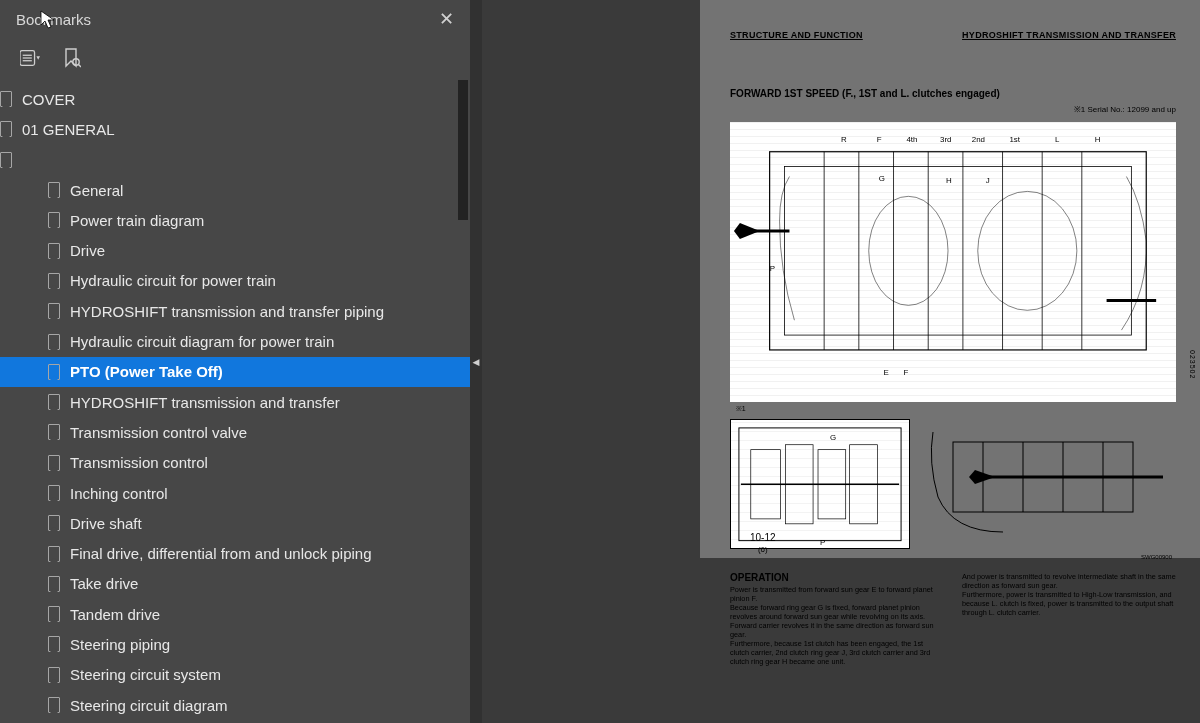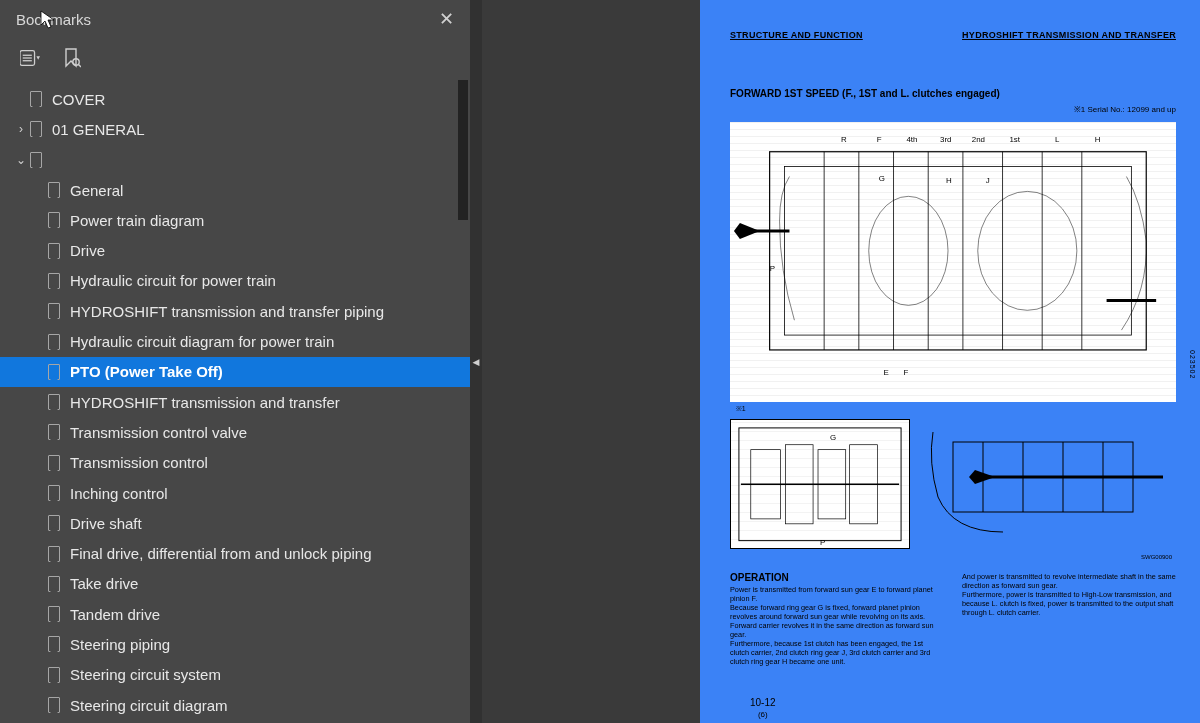--- a/index.html
+++ b/index.html
@@ -67,21 +67,21 @@
   }
   .bookmark-icon::after {
     content: "";
     position: absolute;
     bottom: -1px; left: 1px;
     border-left: 4px solid transparent;
     border-right: 4px solid transparent;
     border-bottom: 5px solid #474747;
   }
   .row.selected .bookmark-icon::after { border-bottom-color: #1177dd; }
-  .lvl0 { padding-left: 30px; }
+  .lvl0 { }
   .lvl0 .twisty { margin-left: -18px; }
   .lvl1 { padding-left: 48px; }
   .lvl1 .twisty { margin-left: -18px; }
   .scrollbar {
     position: absolute;
     right: 0; top: 78px;
     width: 14px;
     height: 640px;
   }
   .scroll-thumb {
@@ -106,22 +106,22 @@
     flex: 1;
     height: 723px;
     background: #3a3a3a;
     display: flex;
     align-items: flex-start;
     justify-content: flex-end;
     padding: 0;
   }
   .page {
     width: 500px;
-    height: 723px;
-    background: #3b82f6;
+    height: 558px;
+    background: #737373;
     color: #000;
     font-family: Arial, Helvetica, sans-serif;
     position: relative;
     padding: 30px 24px 10px 30px;
   }
   .hdr-row { display: flex; justify-content: space-between; font-size: 9px; font-weight: bold; letter-spacing: 0.3px; text-decoration: underline; }
   .sub-title { font-size: 10px; font-weight: bold; margin-top: 48px; }
   .serial { font-size: 8px; text-align: right; margin-top: 4px; }
   .diagram {
     margin-top: 8px;

